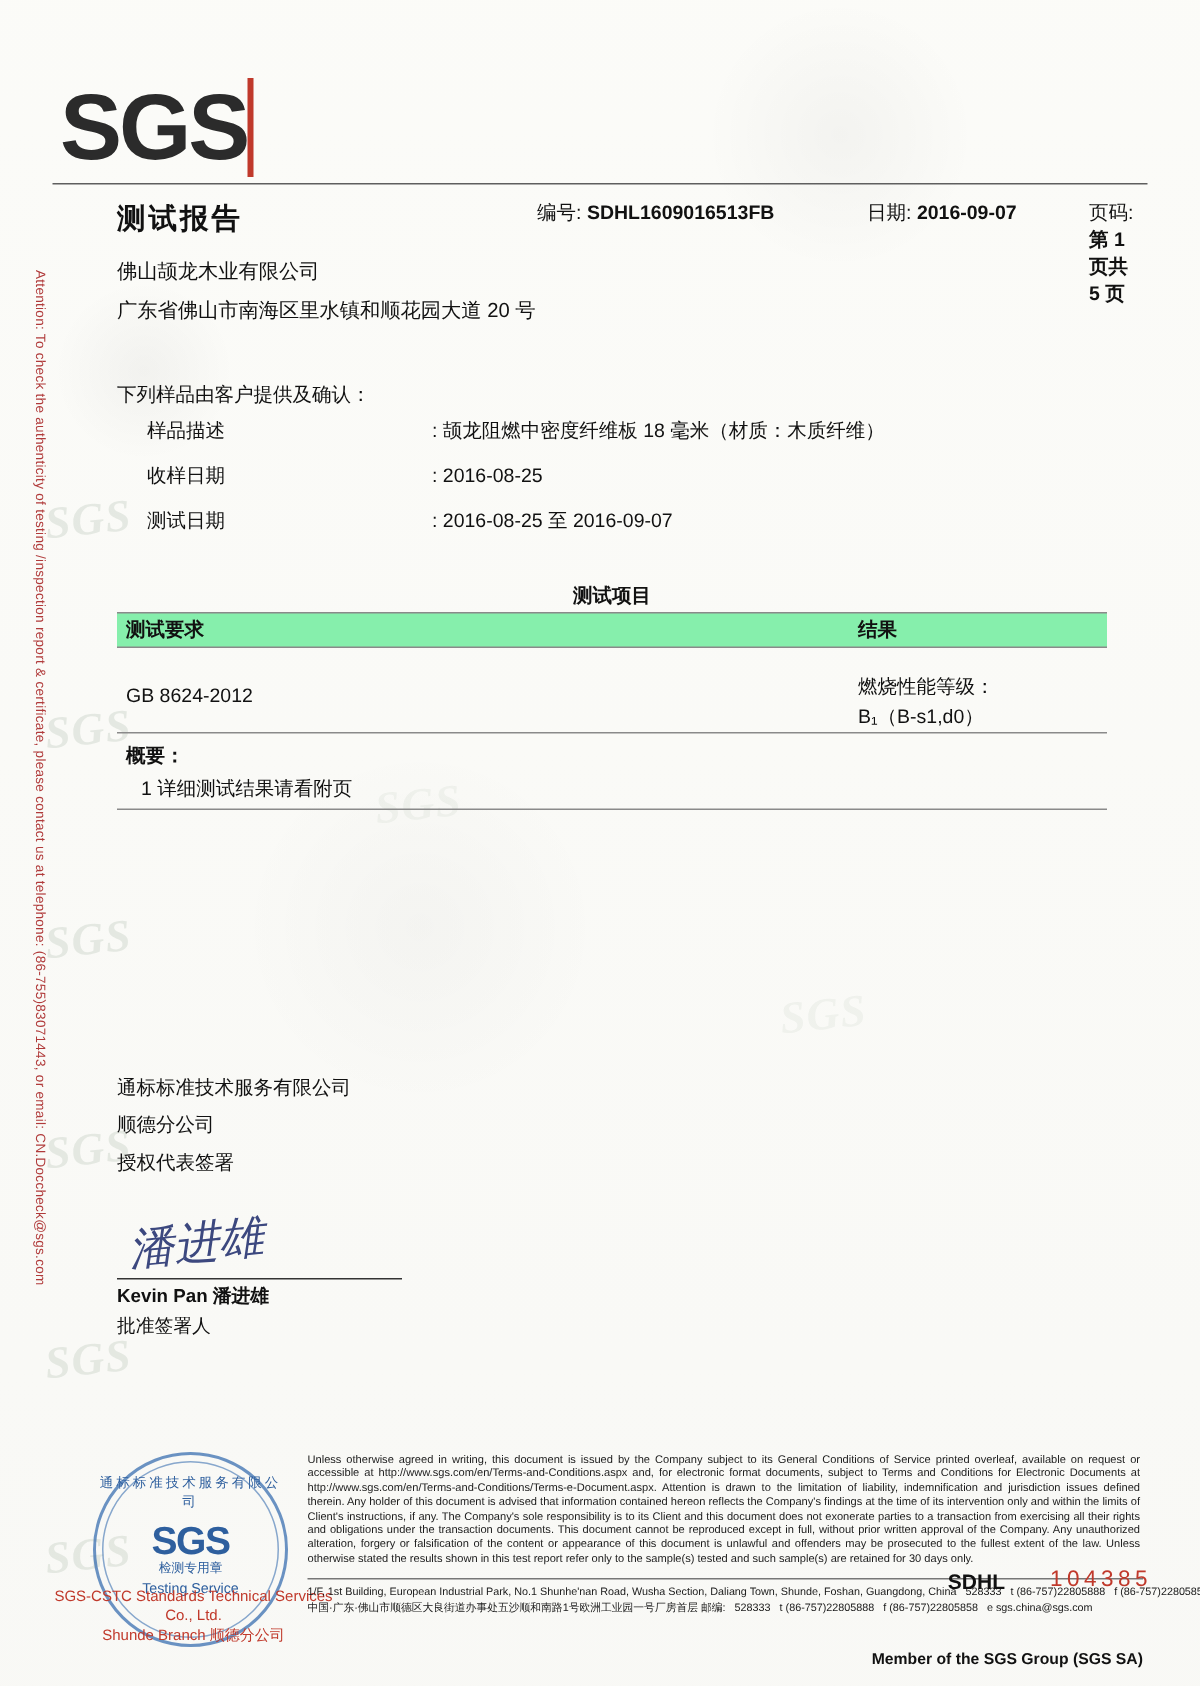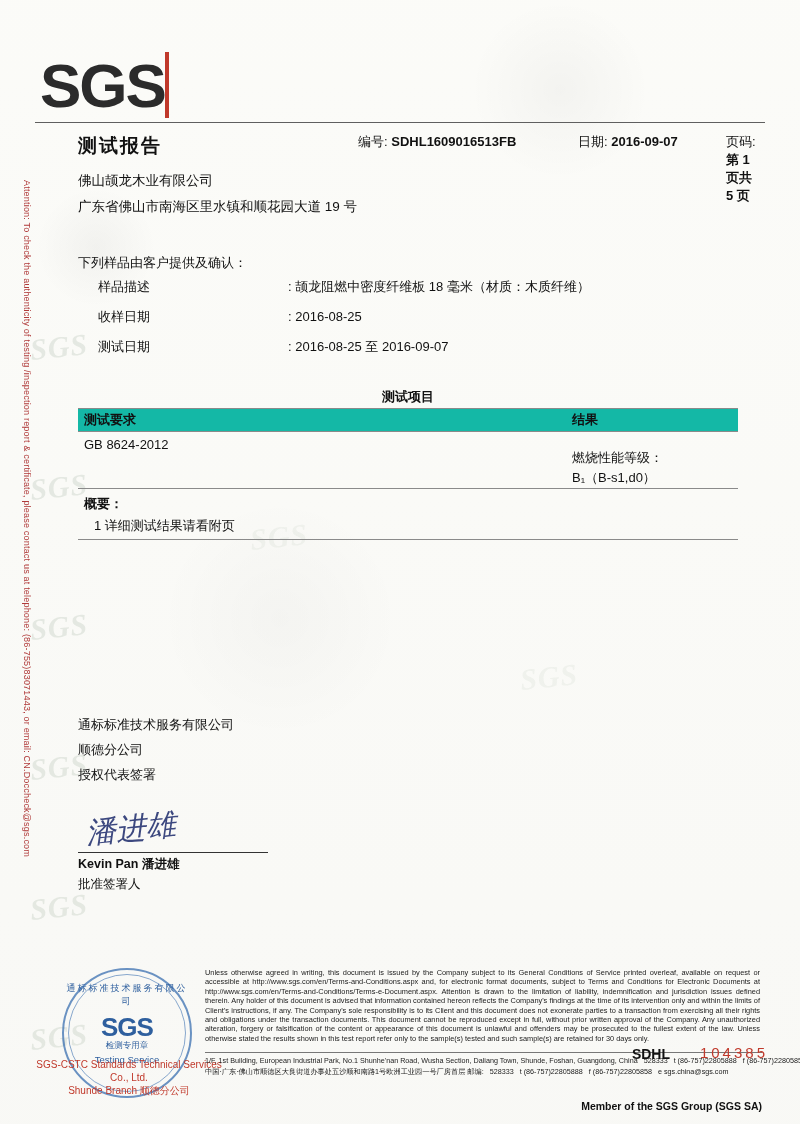--- a/index.html
+++ b/index.html
@@ -142,31 +142,31 @@
   }
   .tbl {
     position: absolute;
     left: 78px;
     right: 62px;
     top: 408px;
     font-size: 13px;
   }
   .tbl .hdr {
     display: flex;
-    background: #14b8a6;
+    background: #86efac;
     border-top: 1px solid #8a8a8a;
     border-bottom: 1px solid #8a8a8a;
     height: 22px;
     align-items: center;
     font-weight: bold;
   }
   .tbl .c1 { width: 480px; padding-left: 6px; }
   .tbl .c2 { flex: 1; padding-left: 8px; }
   .tbl .body { display: flex; border-bottom: 1px solid #8a8a8a; min-height: 46px; }
-  .tbl .body .c1 { padding-top: 5px; }
+  .tbl .body .c1 { padding-top: 24px; }
   .tbl .body .c2 { padding-top: 16px; line-height: 20px; }
   .tbl .summary { padding: 6px 0 4px 6px; border-bottom: 1px solid #8a8a8a; }
   .tbl .summary .sum-title { font-weight: bold; margin-bottom: 4px; }
   .tbl .summary .sum-item { padding-left: 10px; }
 
   .sign-block {
     position: absolute;
     left: 78px;
     top: 712px;
     font-size: 13px;
@@ -358,21 +358,21 @@
       </div>
       <div class="meta-page">
         <span class="lbl">页码:</span>
         <b>第 1 页共 5 页</b>
       </div>
     </div>
   </div>
 
   <div class="company-block">
     <div>佛山颉龙木业有限公司</div>
-    <div>广东省佛山市南海区里水镇和顺花园大道 19 号</div>
+    <div>广东省佛山市南海区里水镇和顺花园大道 20 号</div>
   </div>
 
   <div class="intro">下列样品由客户提供及确认：</div>
   <div class="fields">
     <div class="row">
       <div class="k">样品描述</div>
       <div class="v">: 颉龙阻燃中密度纤维板 18 毫米（材质：木质纤维）</div>
     </div>
     <div class="row">
       <div class="k">收样日期</div>

